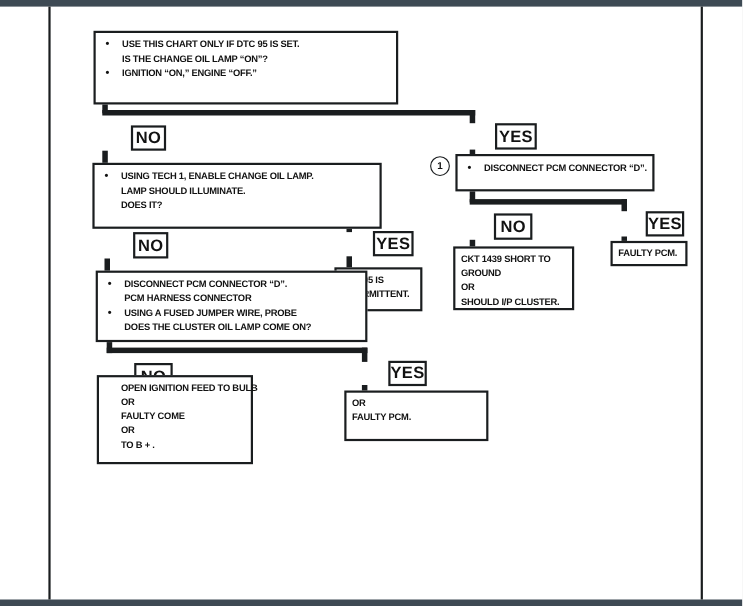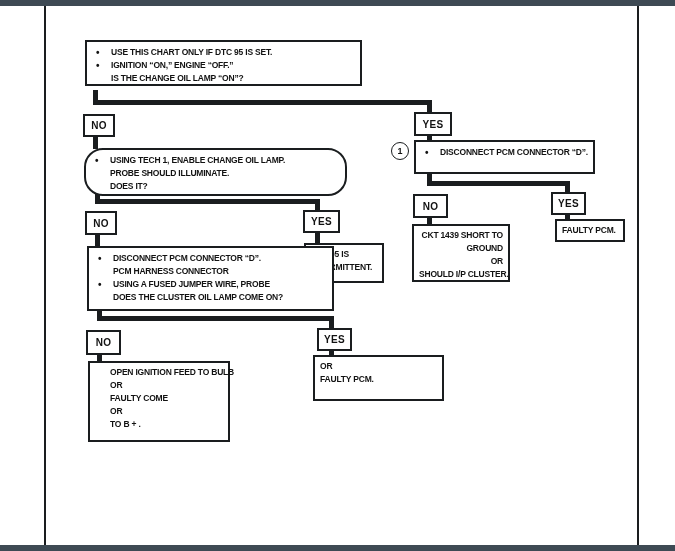--- a/index.html
+++ b/index.html
@@ -13,21 +13,21 @@
   .frameline { position:absolute; top:6px; height:539px; width:2px; background:#1a1d1f; }
   .node {
     position:absolute; box-sizing:border-box; border:2px solid #1a1d1f; background:#fff;
     color:#121212; font-weight:bold; font-size:8.5px; letter-spacing:-0.2px;
   }
   .node .ln { line-height:13px; white-space:nowrap; }
   .q { padding:4px 4px 2px 24px; }
   .q .ln.bu { position:relative; }
   .q .ln.bu::before { content:"\2022"; position:absolute; left:-15px; font-size:10px; }
   .ans { padding:3px 5px 2px 5px; }
-  .decision { display:flex; align-items:center; justify-content:center; font-size:10px; letter-spacing:0.3px; }
+  .decision { display:flex; align-items:center; justify-content:center; font-size:15px; letter-spacing:0.3px;margin-left:36px; }
   .conn { position:absolute; background:#1a1d1f; }
   .circle {
     position:absolute; width:16px; height:16px; border:1.5px solid #1a1d1f; border-radius:50%;
     background:#fff; display:flex; align-items:center; justify-content:center;
     font-size:9px; font-weight:bold; color:#121212;
   }
 </style>
 </head>
 <body>
 
@@ -52,45 +52,45 @@
   <div class="conn" style="left:95px;top:199px;width:225px;height:5px;"></div>
   <div class="conn" style="left:315px;top:199px;width:5px;height:12px;"></div>
   <div class="conn" style="left:95px;top:235px;width:5px;height:12px;"></div>
   <div class="conn" style="left:315px;top:233px;width:5px;height:11px;"></div>
   <div class="conn" style="left:97px;top:310px;width:5px;height:11px;"></div>
   <div class="conn" style="left:97px;top:316px;width:237px;height:5px;"></div>
   <div class="conn" style="left:329px;top:316px;width:5px;height:13px;"></div>
   <div class="conn" style="left:97px;top:355px;width:5px;height:7px;"></div>
   <div class="conn" style="left:329px;top:350px;width:5px;height:6px;"></div>
 
-  <div class="node q" style="left:85px;top:40px;width:277px;height:46px;">
+  <div class="node q" style="left:85px;top:28px;width:277px;height:67px;">
     <div class="ln bu">USE THIS CHART ONLY IF DTC 95 IS SET.</div>
+    <div class="ln">IS THE CHANGE OIL LAMP “ON”?</div>
     <div class="ln bu">IGNITION “ON,” ENGINE “OFF.”</div>
-    <div class="ln">IS THE CHANGE OIL LAMP “ON”?</div>
   </div>
 
   <div class="node decision" style="left:83px;top:114px;width:32px;height:23px;">NO</div>
   <div class="node decision" style="left:414px;top:112px;width:38px;height:24px;">YES</div>
 
-  <div class="node q" style="left:84px;top:148px;width:263px;height:48px;border-radius:19px;">
+  <div class="node q" style="left:84px;top:148px;width:263px;height:60px;">
     <div class="ln bu">USING TECH 1, ENABLE CHANGE OIL LAMP.</div>
-    <div class="ln">PROBE SHOULD ILLUMINATE.</div>
+    <div class="ln">LAMP SHOULD ILLUMINATE.</div>
     <div class="ln">DOES IT?</div>
   </div>
 
   <div class="circle" style="left:391px;top:142px;">1</div>
 
   <div class="node q" style="left:414px;top:140px;width:181px;height:34px;">
     <div class="ln bu">DISCONNECT PCM CONNECTOR “D”.</div>
   </div>
 
   <div class="node decision" style="left:413px;top:194px;width:35px;height:24px;">NO</div>
   <div class="node decision" style="left:551px;top:192px;width:35px;height:23px;">YES</div>
 
-  <div class="node ans" style="left:412px;top:224px;width:98px;height:58px;text-align:right;">
+  <div class="node ans" style="left:412px;top:224px;width:110px;height:58px;">
     <div class="ln">CKT 1439 SHORT TO</div>
     <div class="ln">GROUND</div>
     <div class="ln">OR</div>
     <div class="ln">SHOULD I/P CLUSTER.</div>
   </div>
 
   <div class="node ans" style="left:555px;top:219px;width:70px;height:23px;">
     <div class="ln">FAULTY PCM.</div>
   </div>
 
@@ -105,21 +105,21 @@
   <div class="node q" style="left:87px;top:246px;width:247px;height:65px;">
     <div class="ln bu">DISCONNECT PCM CONNECTOR “D”.</div>
     <div class="ln">PCM HARNESS CONNECTOR</div>
     <div class="ln bu">USING A FUSED JUMPER WIRE, PROBE</div>
     <div class="ln">DOES THE CLUSTER OIL LAMP COME ON?</div>
   </div>
 
   <div class="node decision" style="left:86px;top:330px;width:35px;height:25px;">NO</div>
   <div class="node decision" style="left:317px;top:328px;width:35px;height:23px;">YES</div>
 
-  <div class="node ans" style="left:88px;top:361px;width:142px;height:81px;padding-left:20px;">
+  <div class="node ans" style="left:88px;top:341px;width:142px;height:81px;padding-left:20px;">
     <div class="ln">OPEN IGNITION FEED TO BULB</div>
     <div class="ln">OR</div>
     <div class="ln">FAULTY COME</div>
     <div class="ln">OR</div>
     <div class="ln">TO B + .</div>
   </div>
 
   <div class="node ans" style="left:313px;top:355px;width:131px;height:46px;">
     <div class="ln">OR</div>
     <div class="ln">FAULTY PCM.</div>

